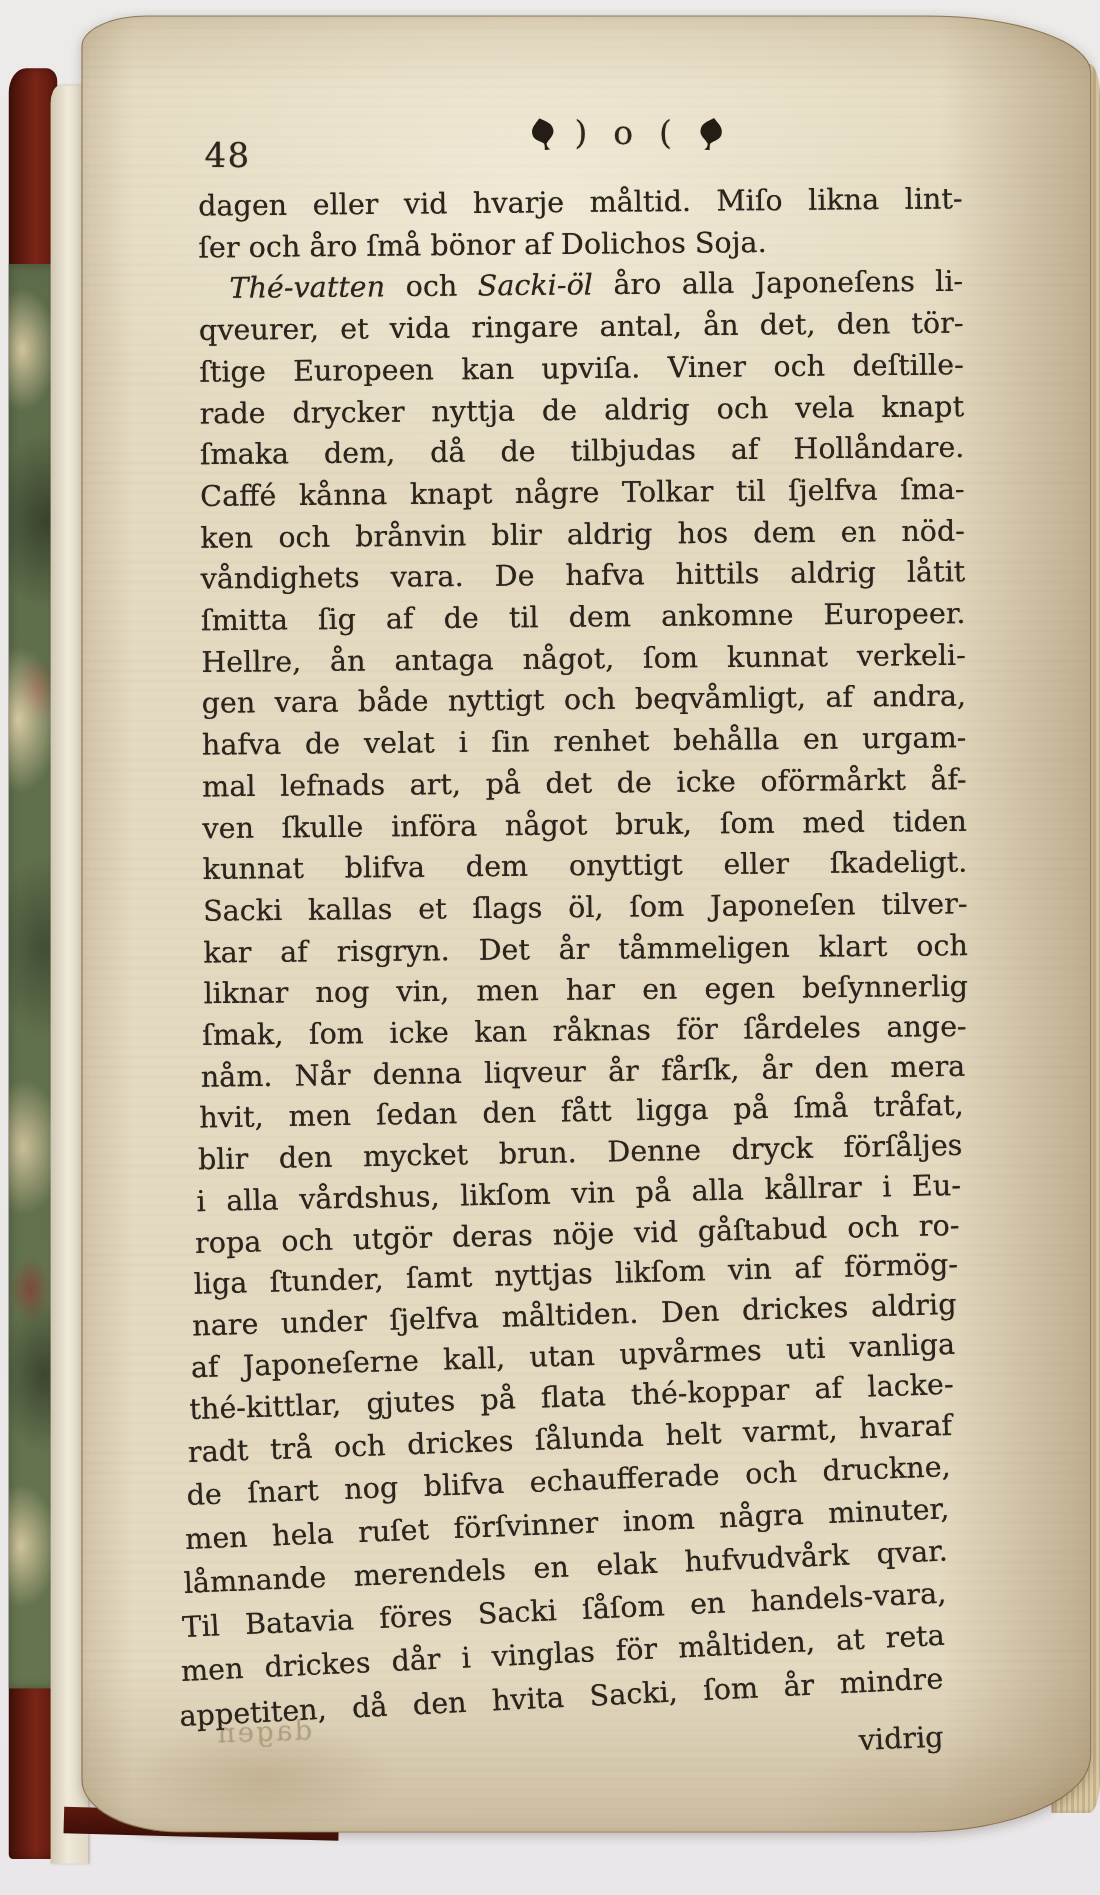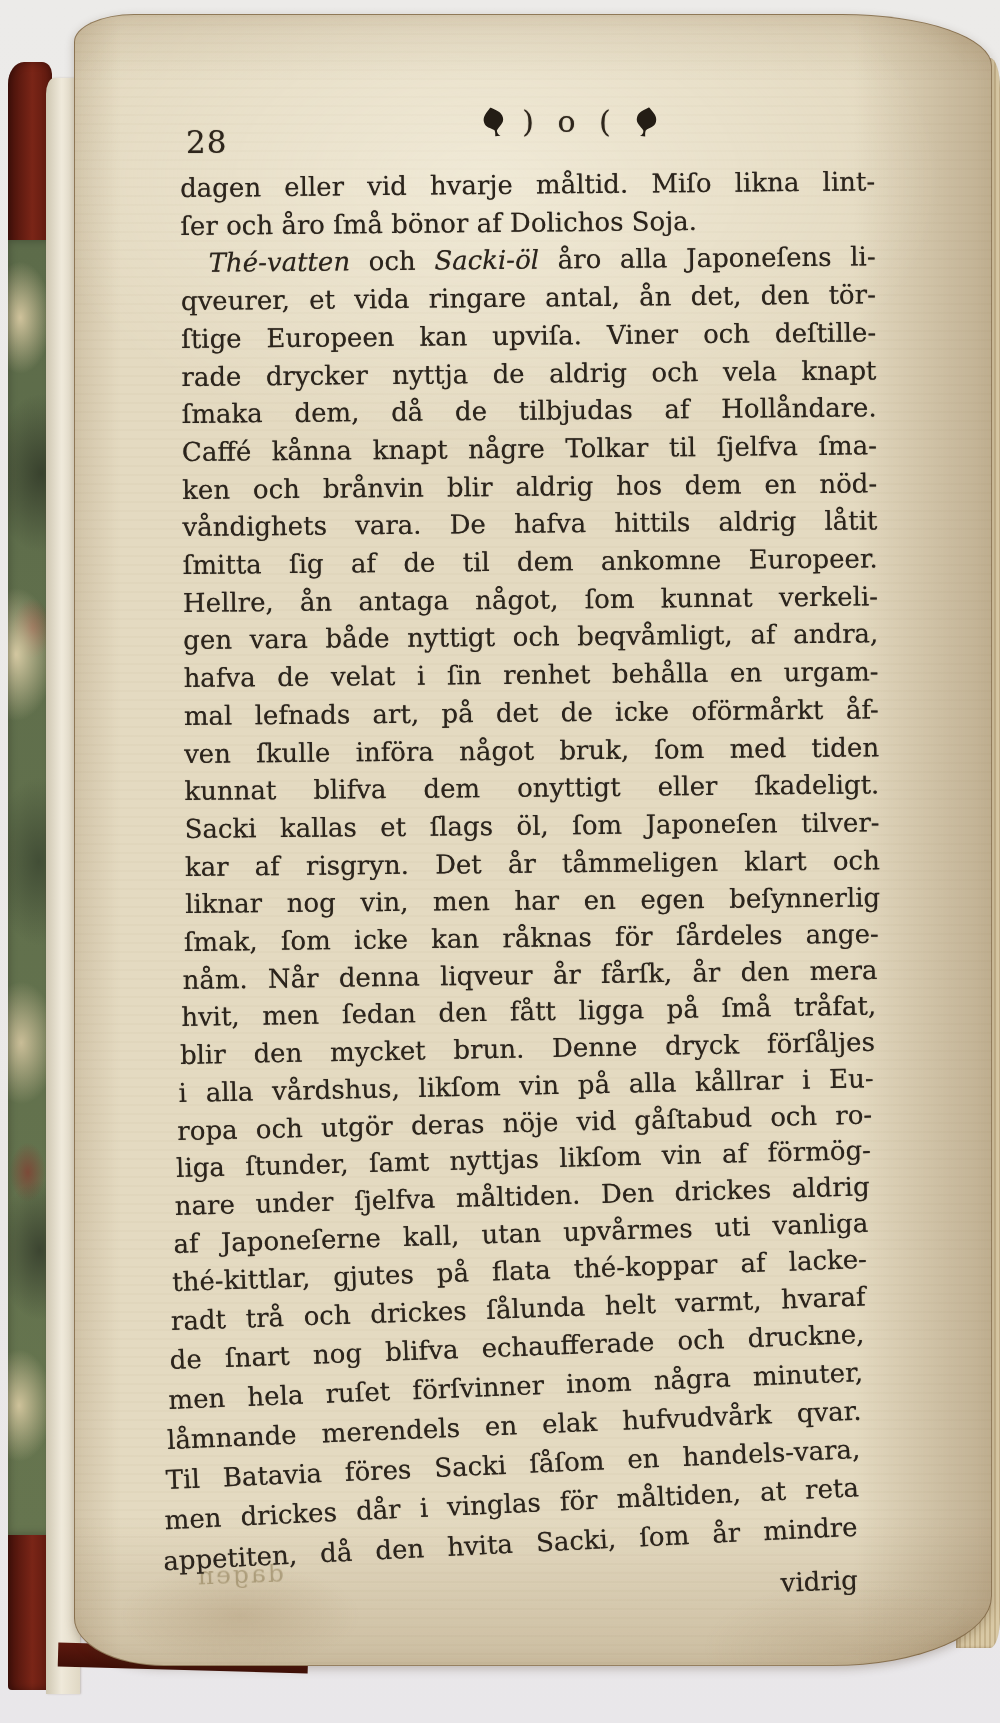--- a/index.html
+++ b/index.html
@@ -106,21 +106,21 @@
 
 <div class="cover">
   <div class="marble"></div>
 </div>
 <div class="flyleaf"></div>
 <div class="board-bottom"></div>
 <div class="fore-edge"></div>
 
 <div class="page"></div>
 
-<div class="page-number">28</div>
+<div class="page-number">48</div>
 
 <div class="ornament">
   <svg class="fleuron l" viewBox="0 0 16 20">
     <path d="M8 0 C11.5 3 14.5 4.5 14.5 8.5 C14.5 12.5 10.5 13.5 8.5 16 C8.2 17.5 8.5 18.8 10 20 L6.5 19.5 C7 17.8 7.2 16.5 7 15.5 C5 13.2 1.5 12.2 1.5 8.5 C1.5 4.5 4.5 3 8 0 Z"></path>
   </svg>
   <span class="center">) o (</span>
   <svg class="fleuron r" viewBox="0 0 16 20">
     <path d="M8 0 C11.5 3 14.5 4.5 14.5 8.5 C14.5 12.5 10.5 13.5 8.5 16 C8.2 17.5 8.5 18.8 10 20 L6.5 19.5 C7 17.8 7.2 16.5 7 15.5 C5 13.2 1.5 12.2 1.5 8.5 C1.5 4.5 4.5 3 8 0 Z"></path>
   </svg>
 </div>

